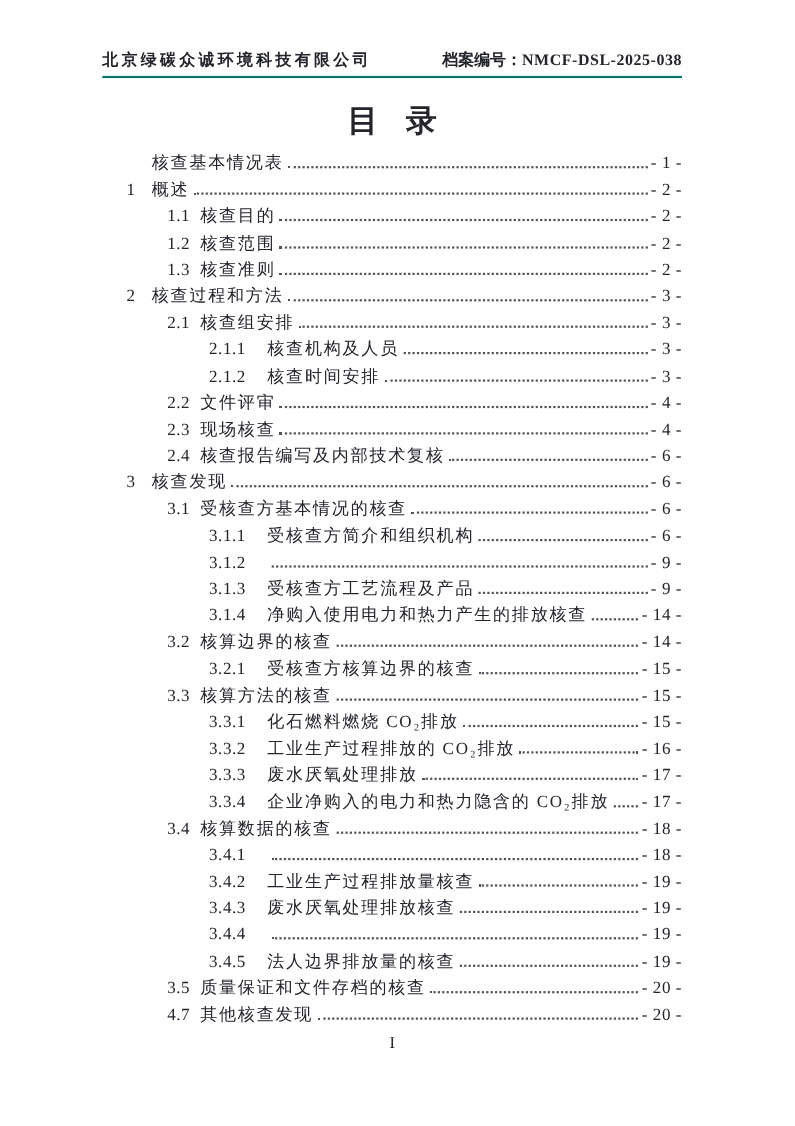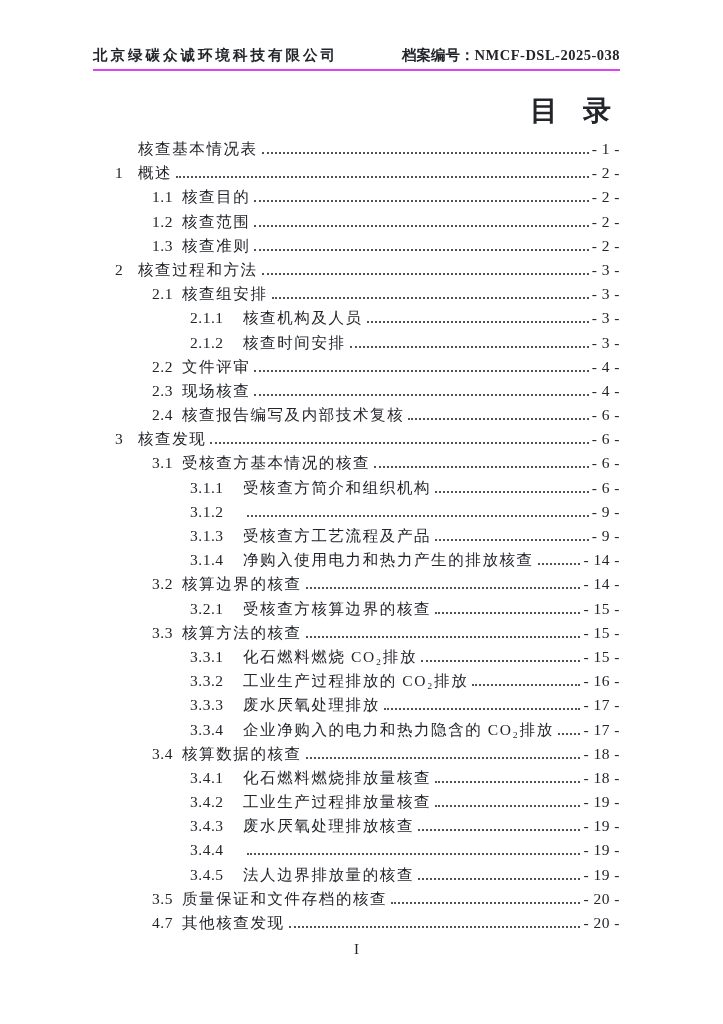--- a/index.html
+++ b/index.html
@@ -19,38 +19,38 @@
     width: 723px;
     height: 1024px;
     padding: 46px 103px 0 93px;
     background: #ffffff;
   }
   .header {
     display: flex;
     justify-content: space-between;
     align-items: center;
     padding-bottom: 5px;
-    border-bottom: 2px solid #d946ef;
+    border-bottom: 2px solid #0f766e;
     font-size: 14.5px;
     line-height: 18px;
   }
   .company {
     font-weight: 600;
     letter-spacing: 3px;
   }
   .archive {
     font-weight: 700;
     white-space: nowrap;
   }
   .archive-no {
     letter-spacing: 0.5px;
   }
   .title {
     margin: 22px 0 8px 0;
-    text-align: right;
+    text-align: center;
     font-size: 28px;
     line-height: 36px;
     font-weight: 700;
     letter-spacing: 9px;
     text-indent: 9px;
   }
   .toc {
     width: 100%;
   }
   .toc-row {
@@ -256,21 +256,20 @@
     <span class="pageno">- 17 -</span>
   </div>
       <div class="toc-row lv1">
     <span class="num">3.4</span>
     <span class="label">核算数据的核查</span>
     <span class="leader"></span>
     <span class="pageno">- 18 -</span>
   </div>
       <div class="toc-row lv2">
     <span class="num">3.4.1</span>
-    <span class="label">化石燃料燃烧排放量核查</span>
     <span class="leader"></span>
     <span class="pageno">- 18 -</span>
   </div>
       <div class="toc-row lv2">
     <span class="num">3.4.2</span>
     <span class="label">工业生产过程排放量核查</span>
     <span class="leader"></span>
     <span class="pageno">- 19 -</span>
   </div>
       <div class="toc-row lv2">

